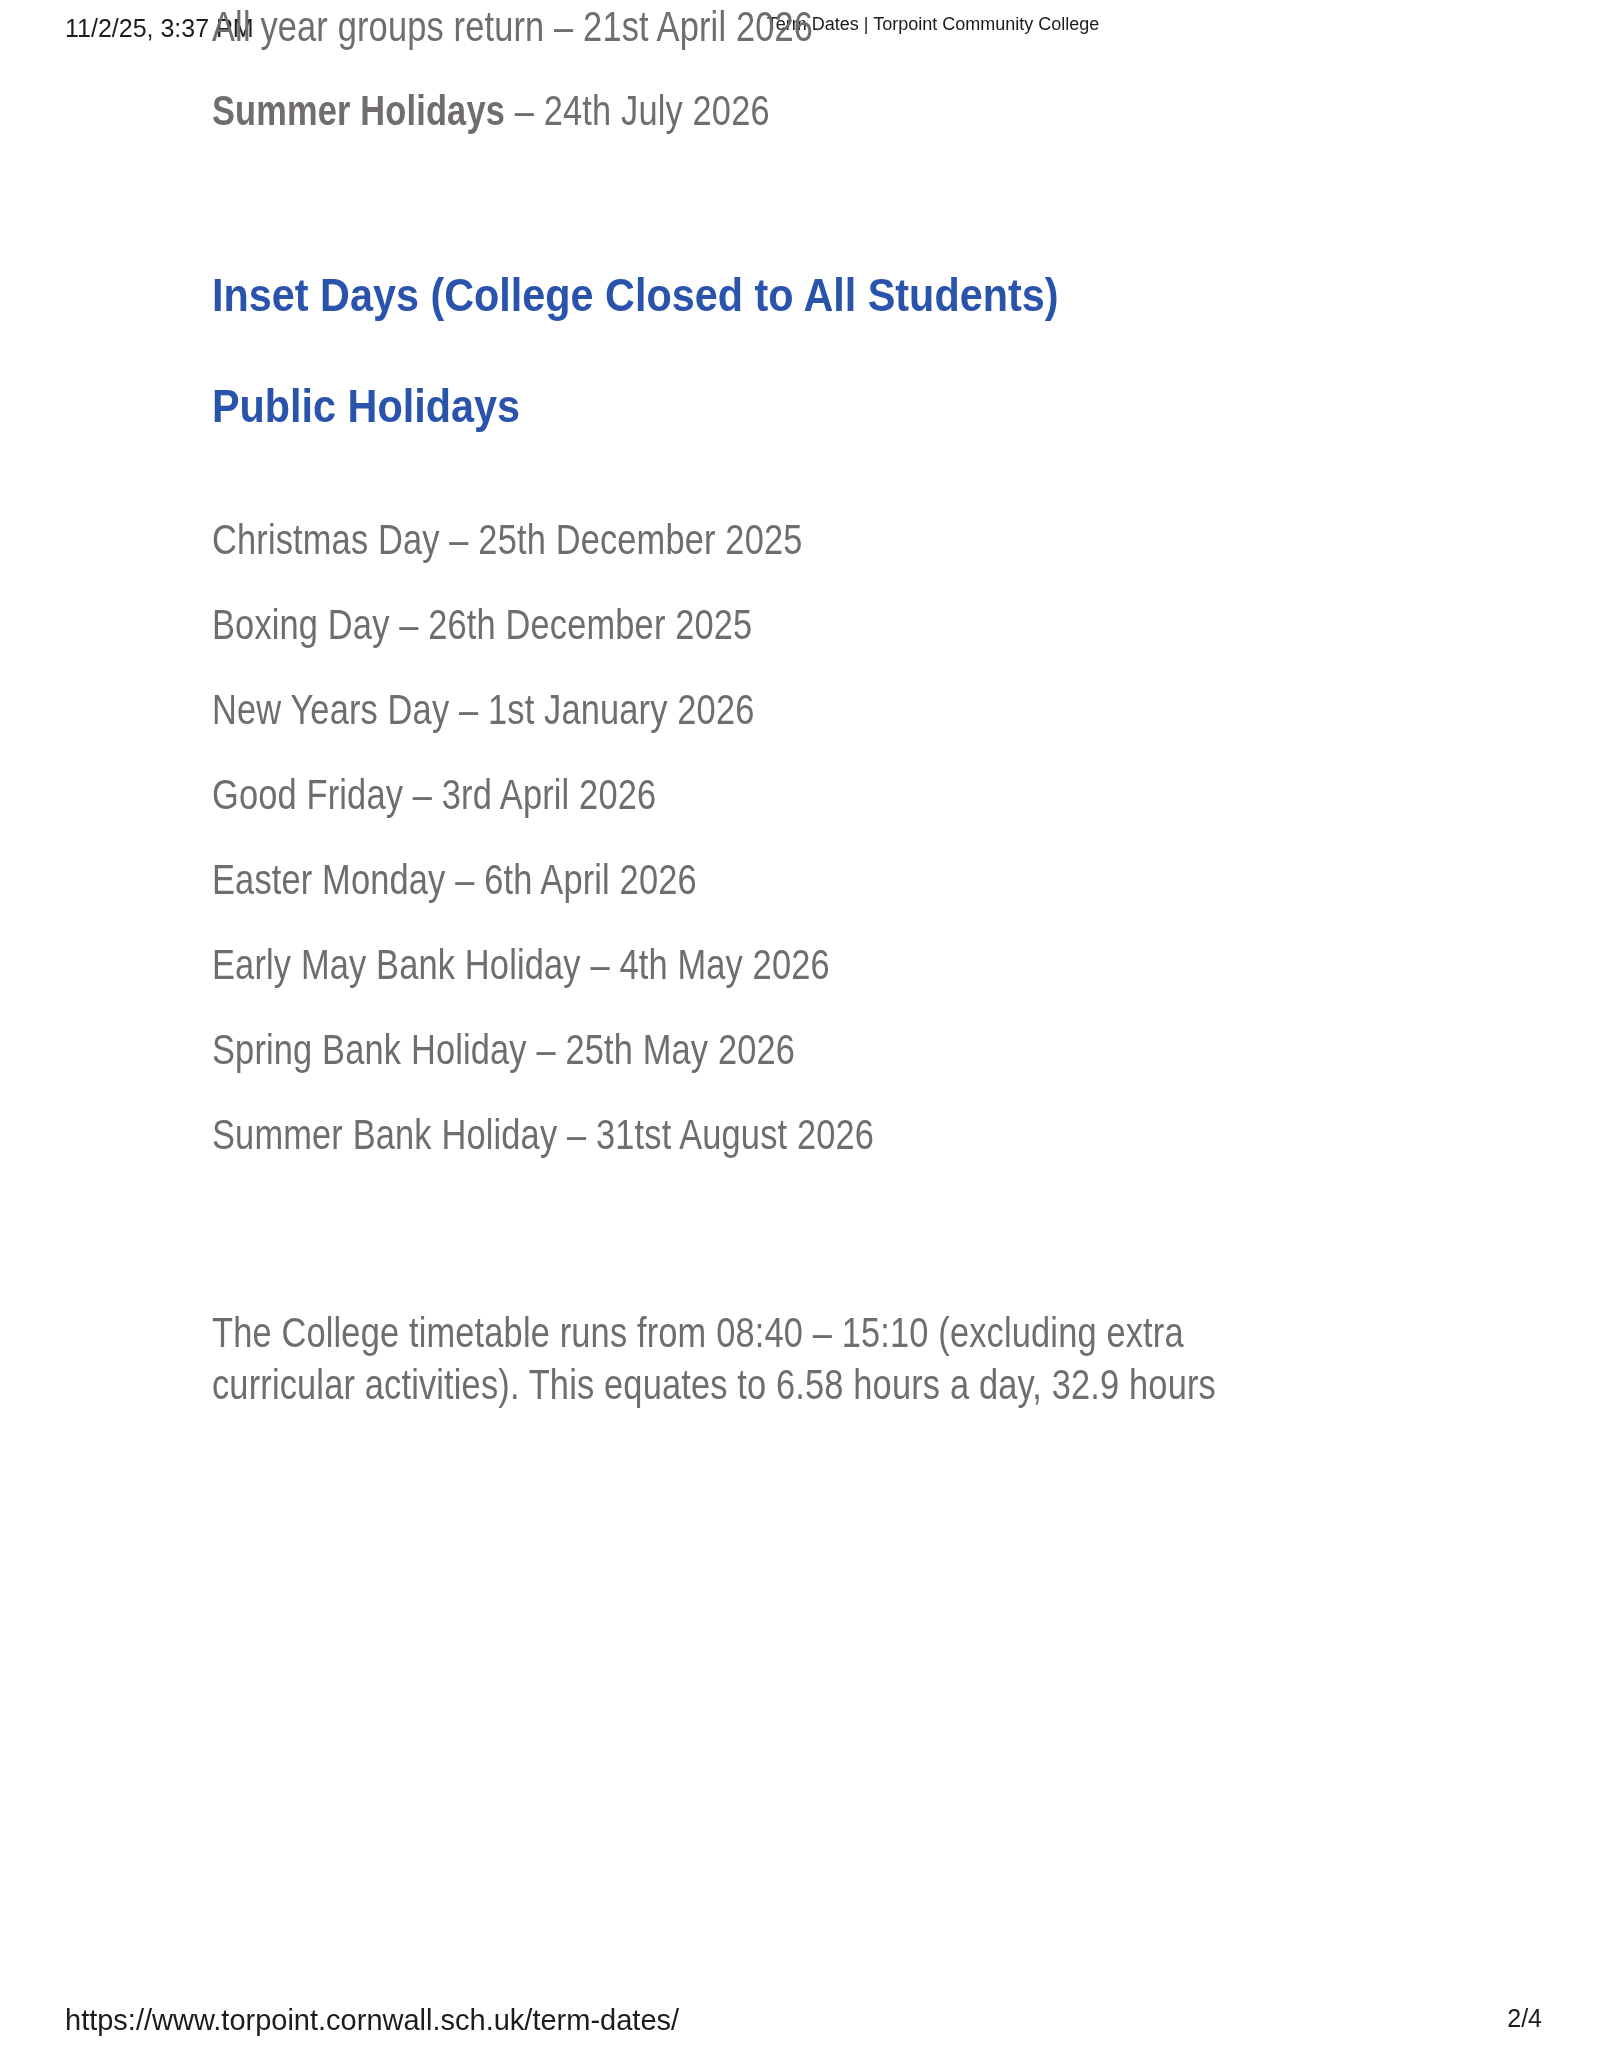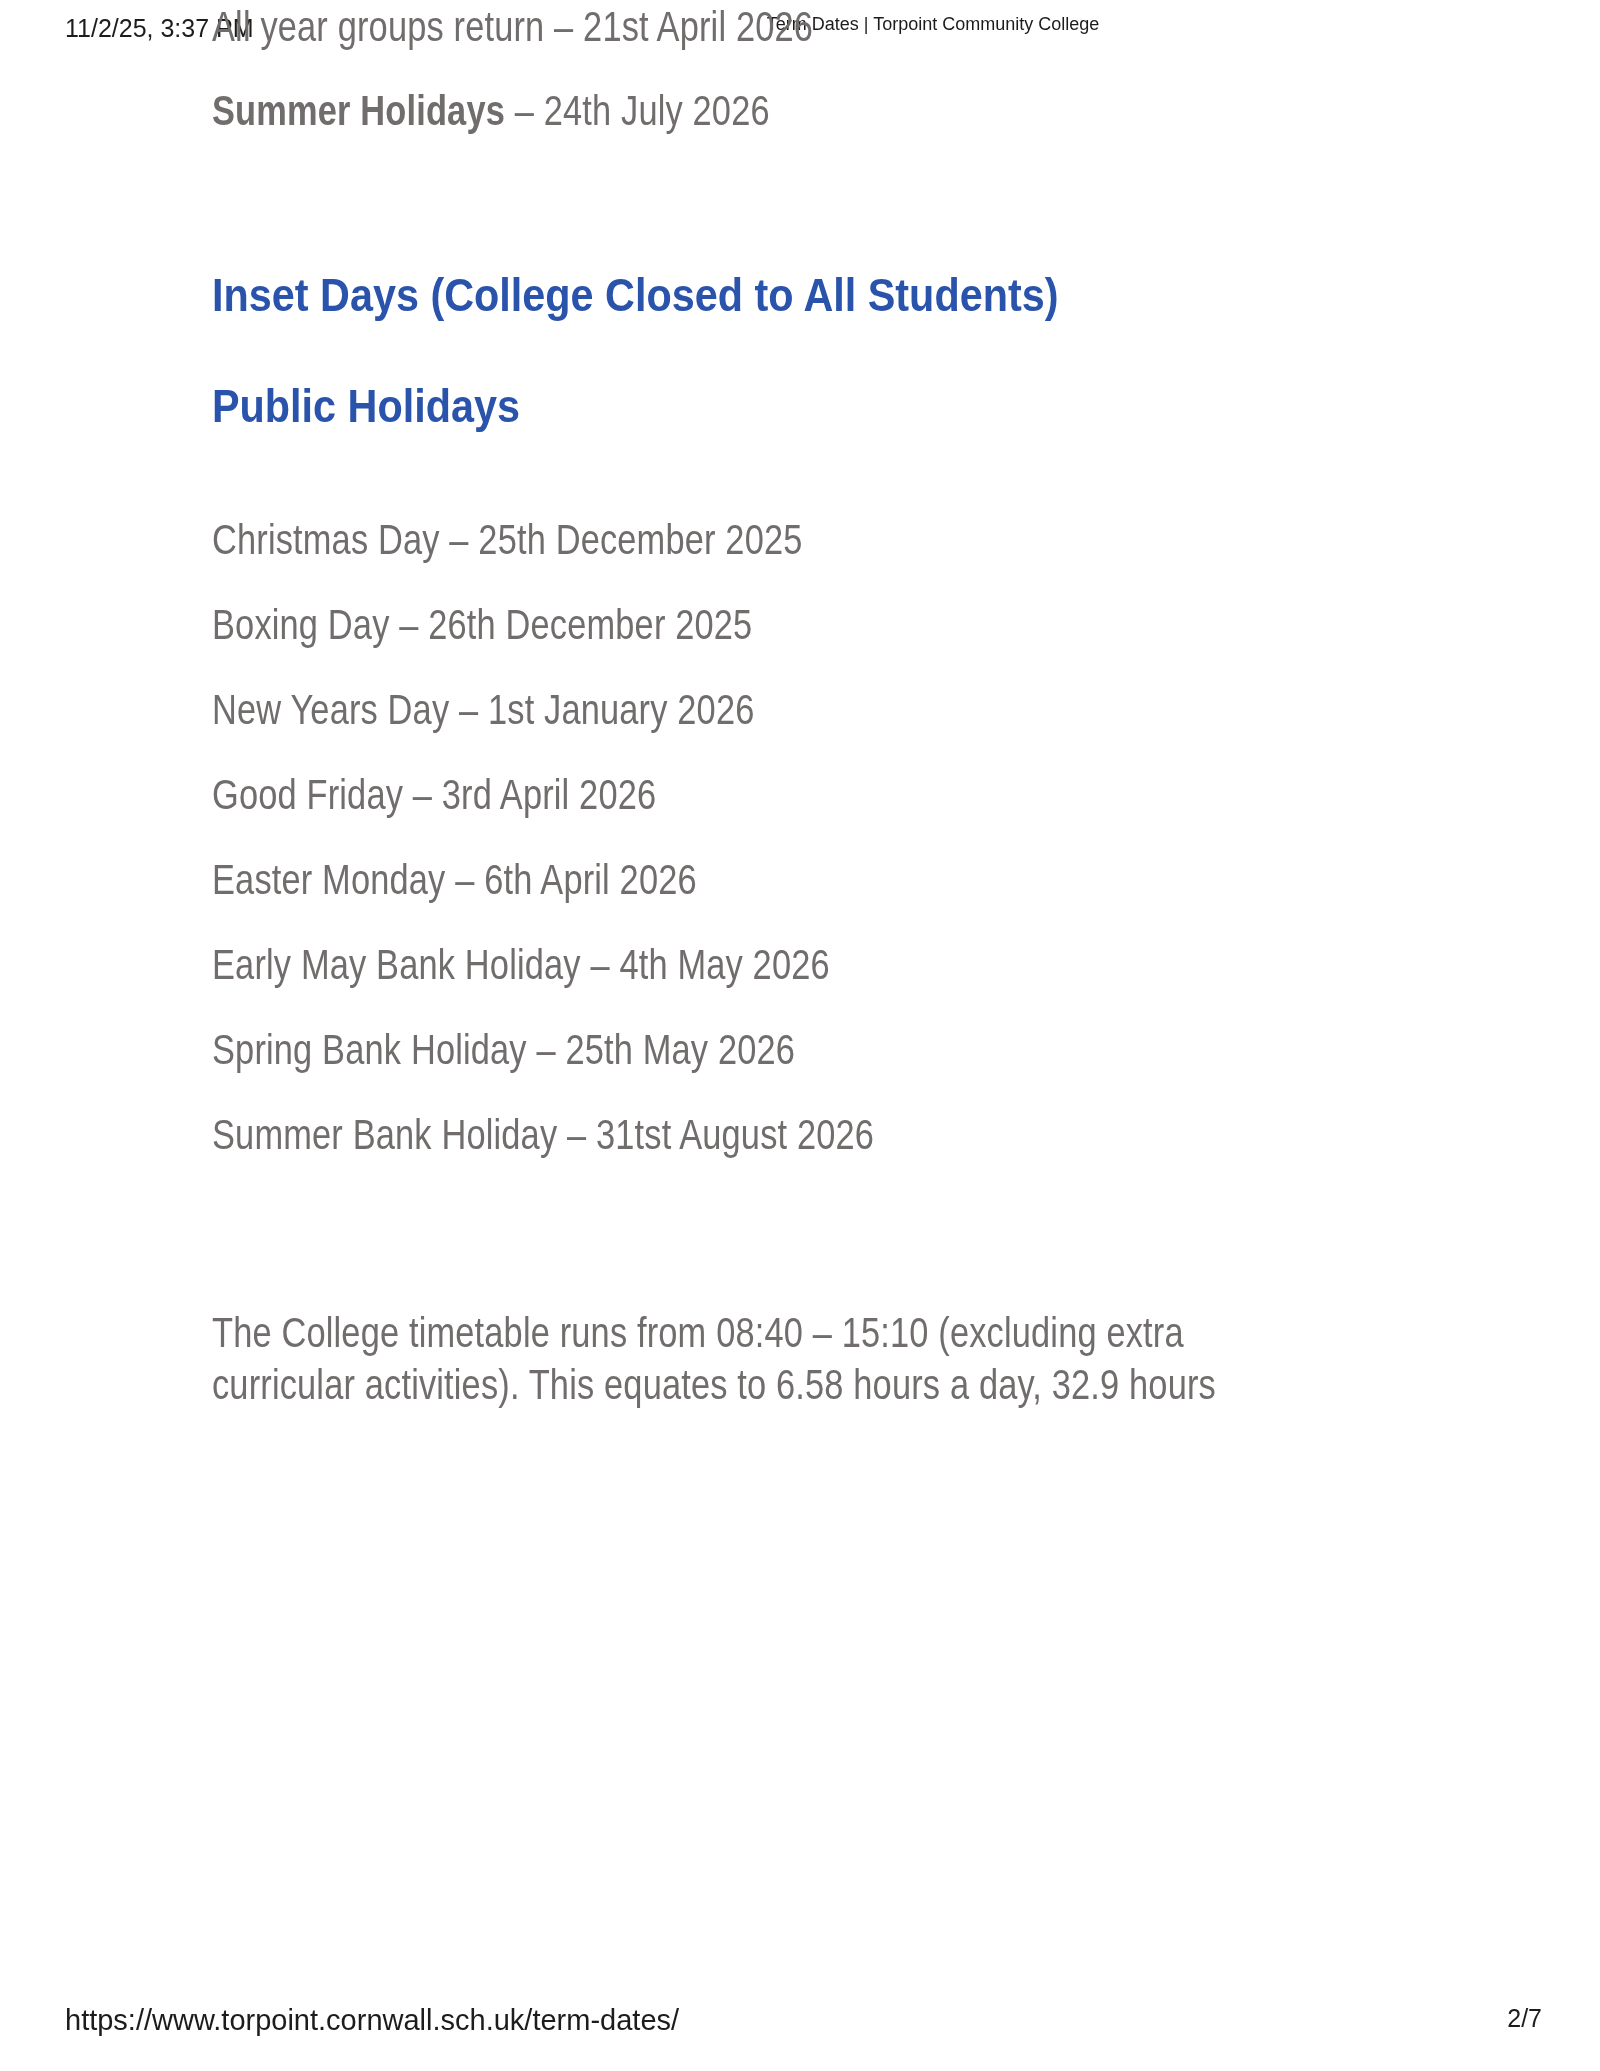--- a/index.html
+++ b/index.html
@@ -85,14 +85,14 @@
     <p class="body-line date-item">Summer Bank Holiday – 31tst August 2026</p>
   </div>
 
   <p class="body-line timetable-note">The College timetable runs from 08:40 – 15:10 (excluding extra
 curricular activities). This equates to 6.58 hours a day, 32.9 hours</p>
 
 </div>
 
 <div class="print-footer">
   <span class="footer-url">https://www.torpoint.cornwall.sch.uk/term-dates/</span>
-  <span class="footer-page">2/7</span>
+  <span class="footer-page">2/4</span>
 </div>
 
 </body></html>

